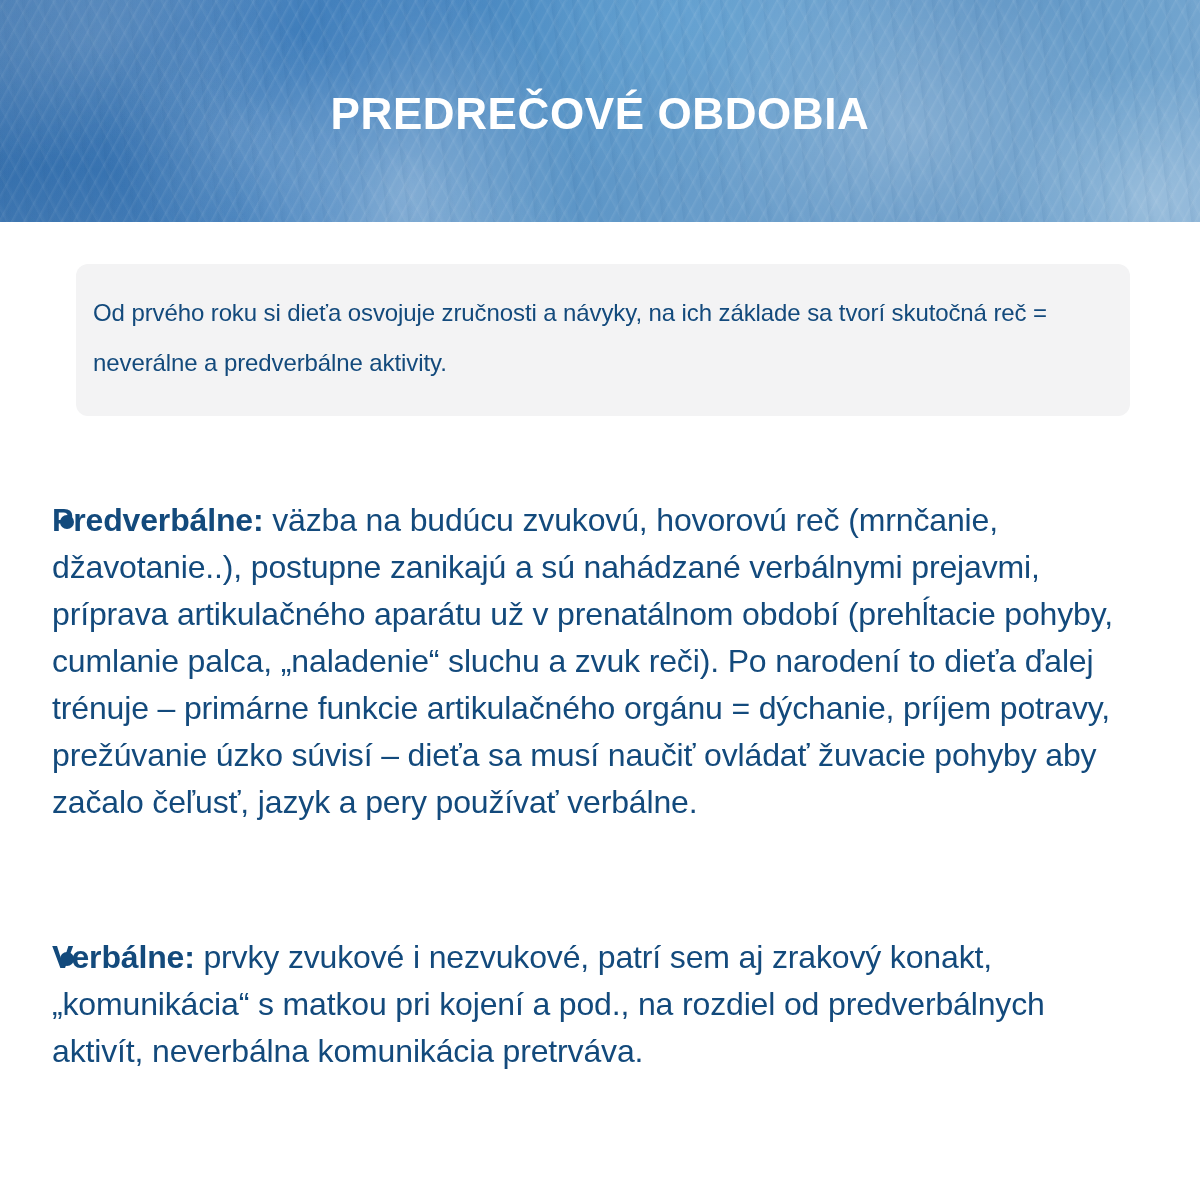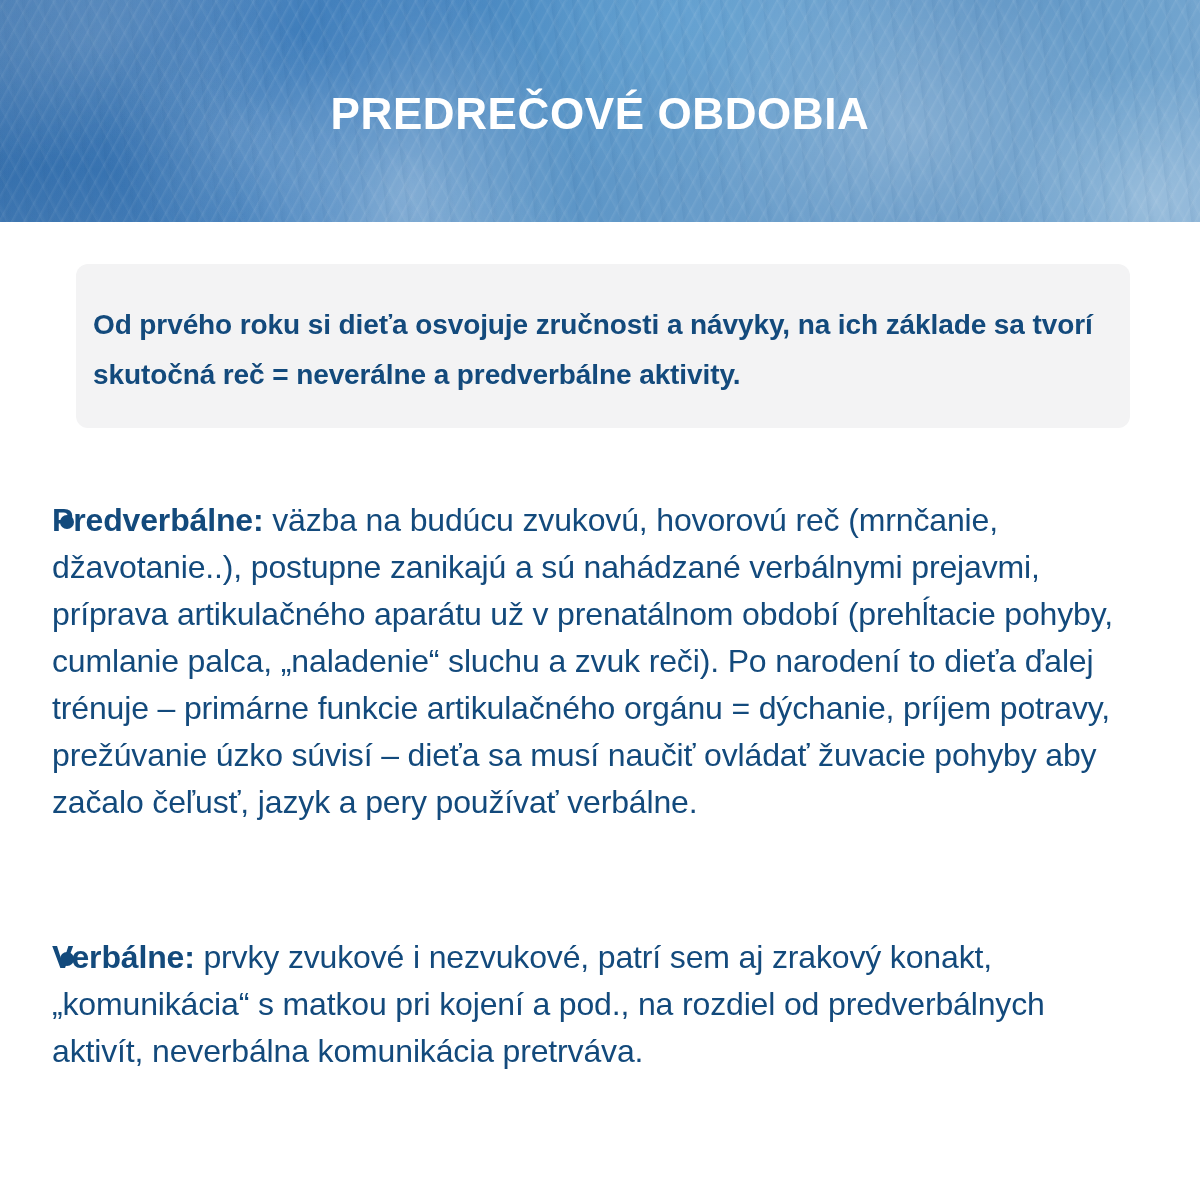--- a/index.html
+++ b/index.html
@@ -133,25 +133,24 @@
     top: 42px;
     width: 1054px;
     box-sizing: border-box;
     padding: 24px 30px 28px 17px;
     background: #f3f3f4;
     border-radius: 12px;
   }
 
   .intro-text {
     color: #134a7c;
-    font-size: 28px;
+    font-size: 24px;
     line-height: 50px;
-    font-weight: 700;
+    font-weight: 400;
     letter-spacing: -0.1px;
-    margin-top: 12px;
   }
 
   .bullet-list {
     position: absolute;
     left: 0;
     top: 275px;
     width: 1200px;
   }
 
   .bullet-item {

